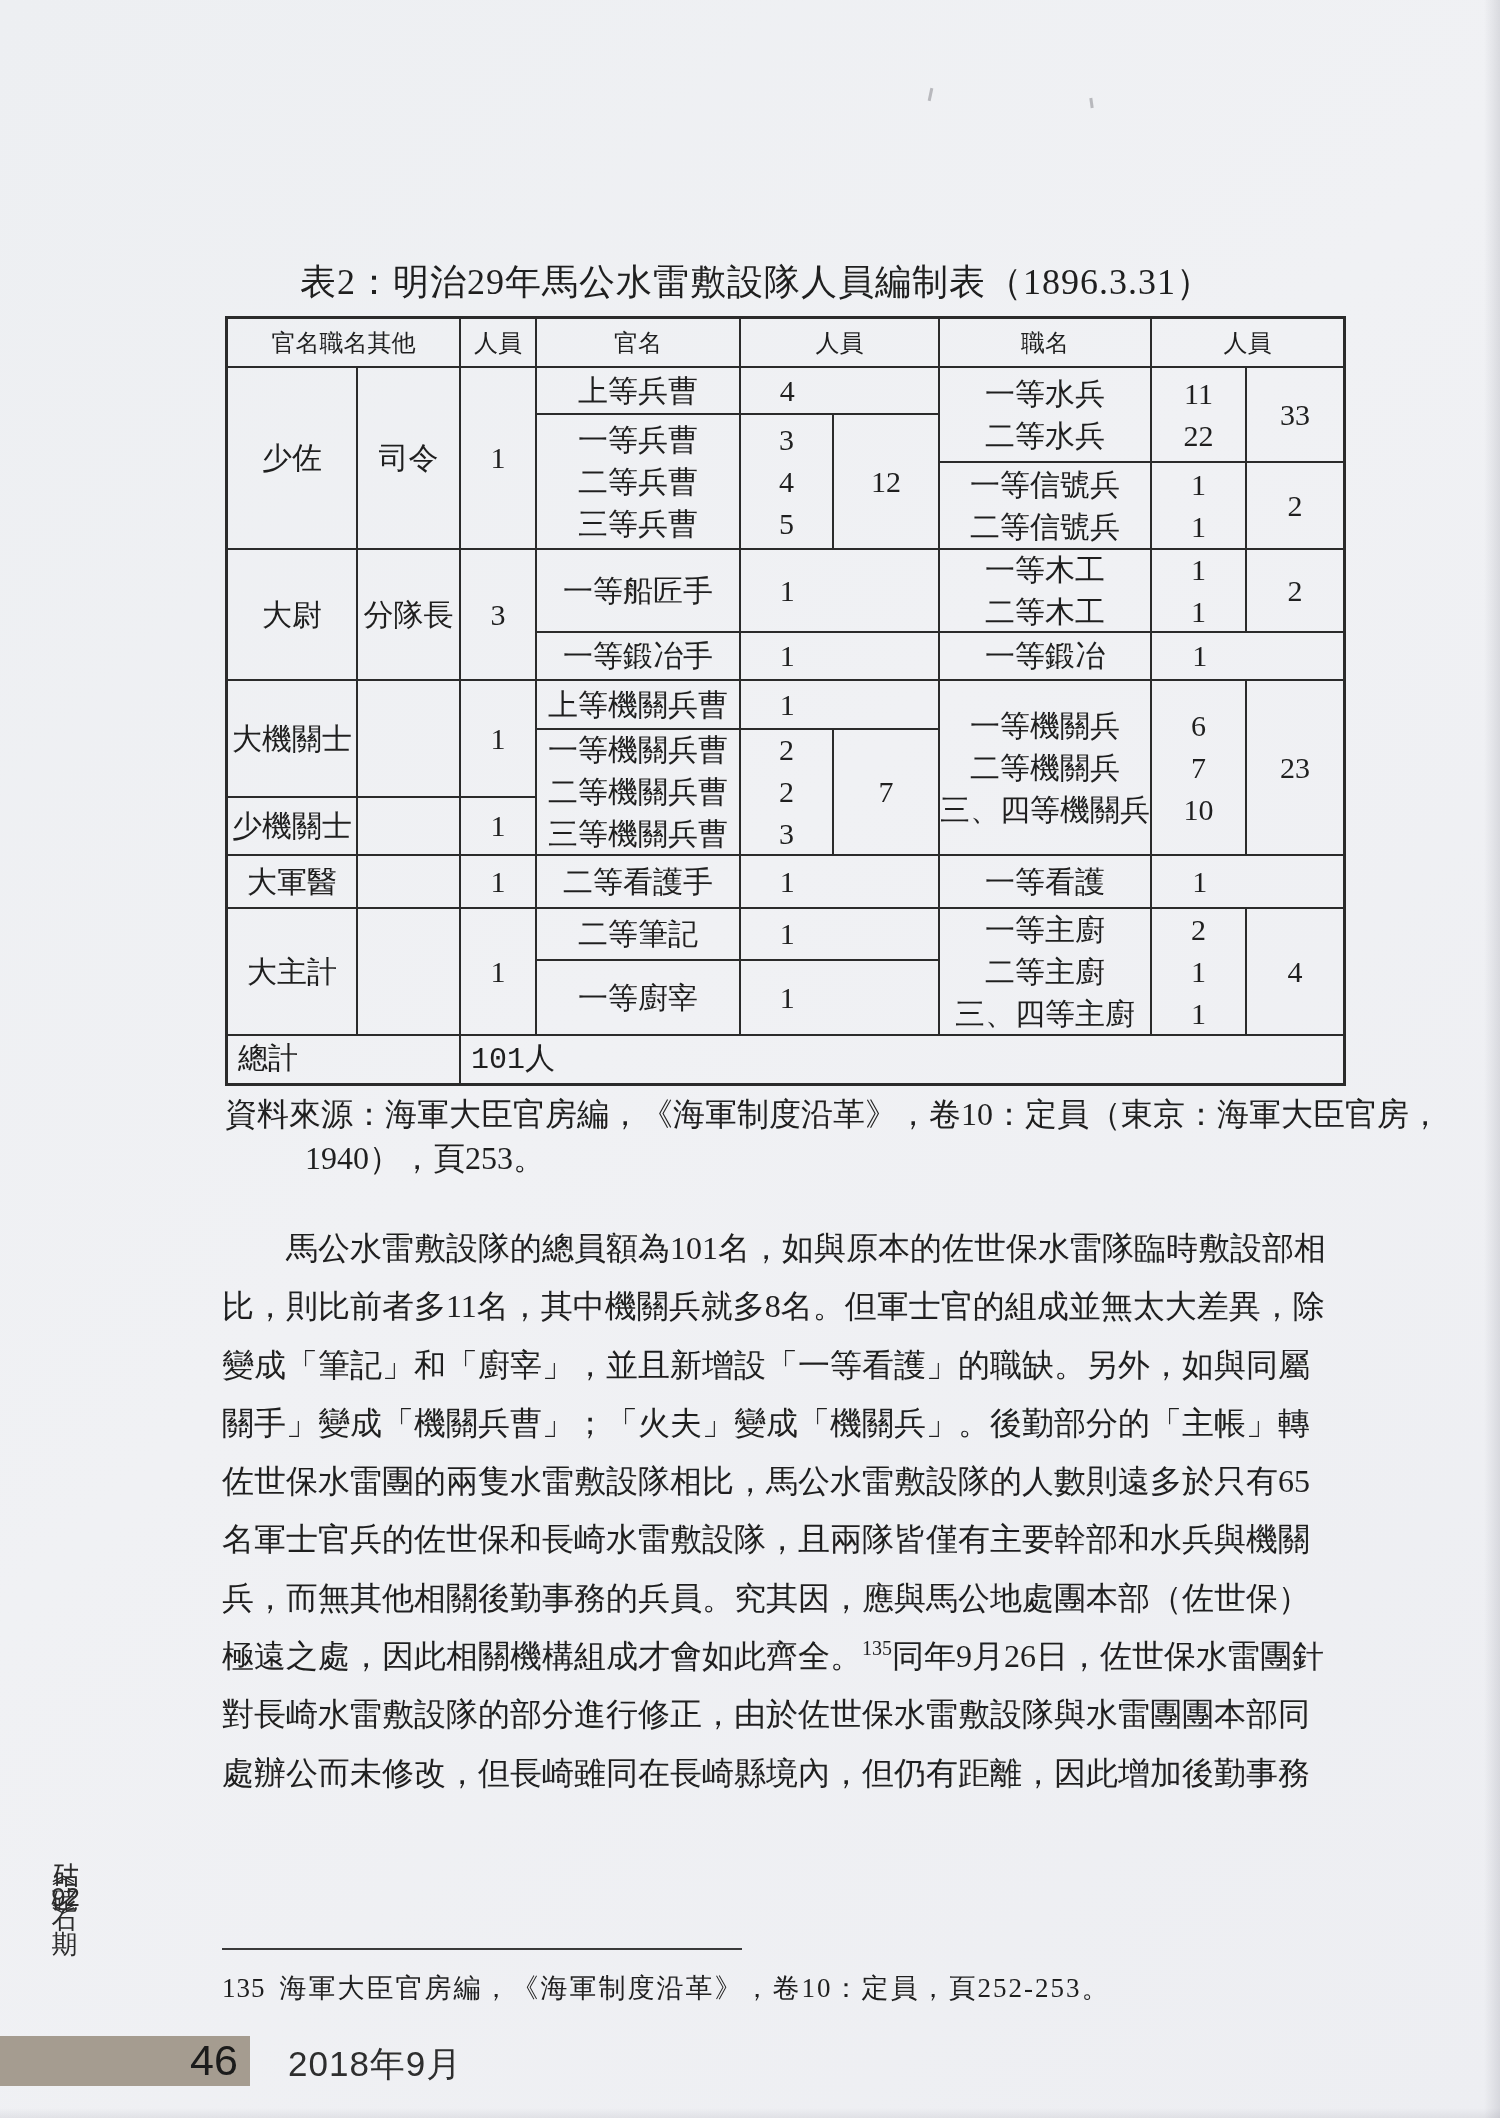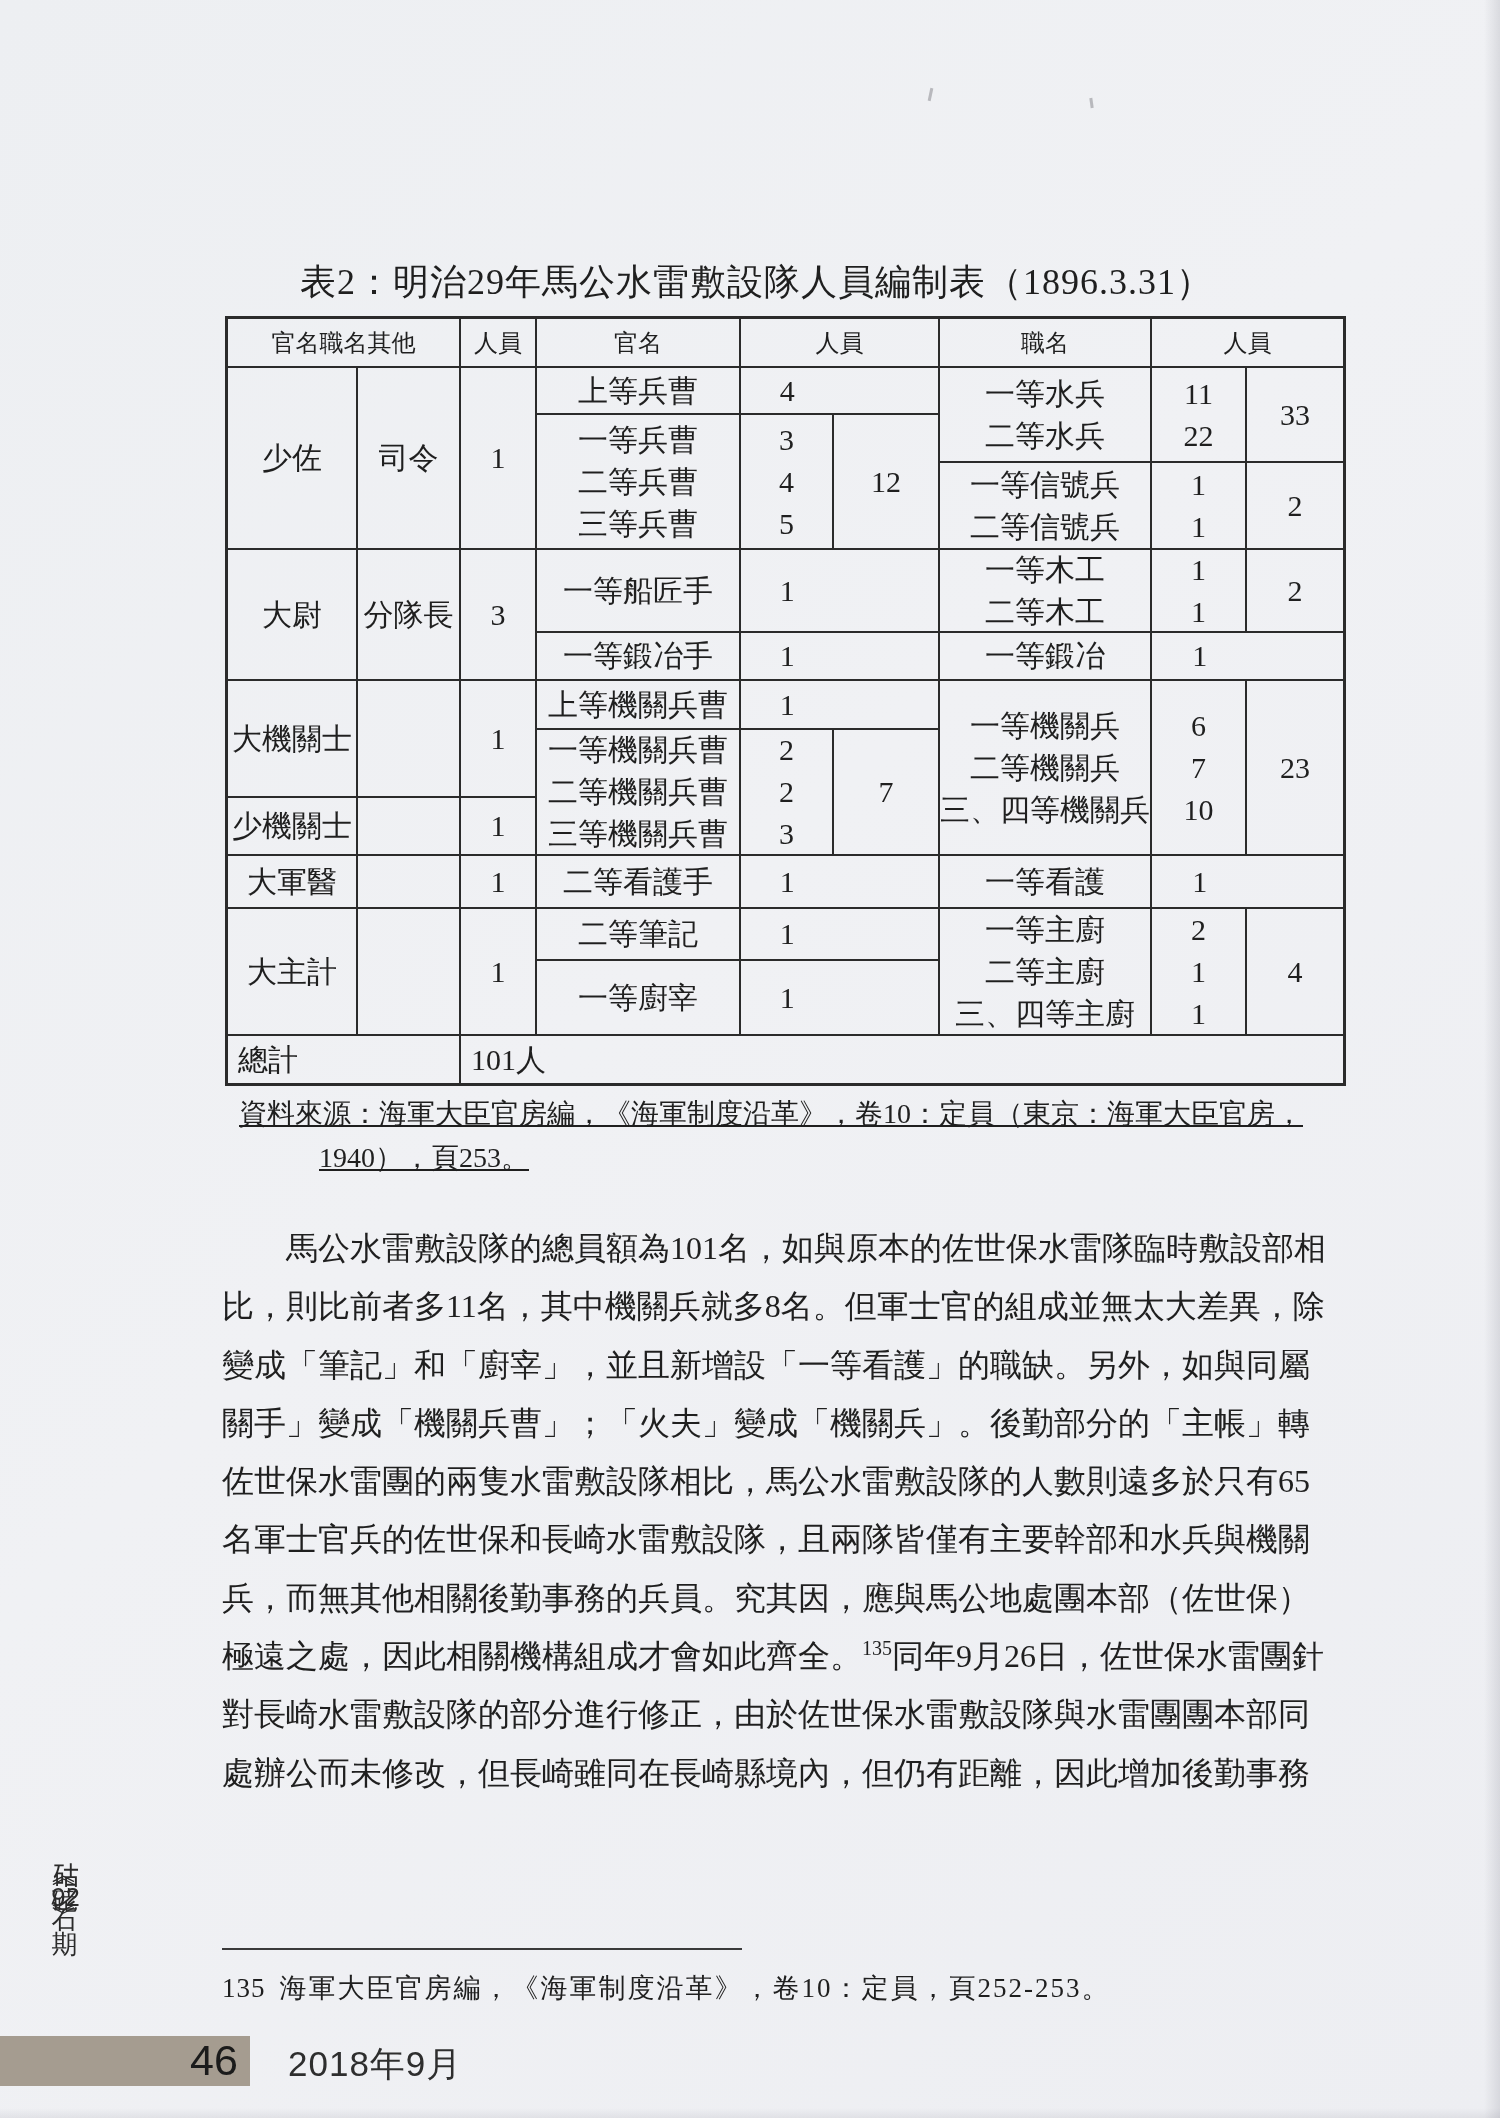--- a/index.html
+++ b/index.html
@@ -28,29 +28,29 @@
     grid-template-columns:130px 103px 76px 204px 93px 106px 212px 95px 96px;
     grid-template-rows:49px 47px 48px 87px 83px 48px 49px 68px 58px 53px 52px 75px 47px;
     border:3px solid var(--border);
   }
   .c{
     border-right:2px solid var(--border); border-bottom:2px solid var(--border);
     display:flex; flex-direction:column; align-items:center; justify-content:center;
     font-size:30px; line-height:42px; white-space:nowrap; overflow:hidden;
   }
   .c.er{border-right:none;}
-  .c.eb{border-bottom:none;}
+  .c.eb{border-bottom:none;font-family:Liberation Mono, monospace;}
   .c.hd{font-size:24px;}
   .c.row-label{justify-content:center;}
   .c.lbl-left{flex-direction:row; justify-content:flex-start; padding-left:10px;}
   .c.span-num{flex-direction:row; justify-content:flex-start;}
   .c.span-num .off47{width:47%; text-align:center;}
   .c.span-num .off50{width:50%; text-align:center;}
 
-  .source{position:absolute;left:239px;top:1092px;font-size:28px;line-height:44px;text-decoration:underline;}
+  .source{position:absolute;left:225px;top:1092px;font-size:32px;line-height:44px;}
   .source .indent2{padding-left:80px;}
 
   .bodytext{position:absolute;left:222px;top:1219px;width:1150px;font-size:32px;line-height:58.3px;}
   .bodytext .line{white-space:nowrap;}
   .bodytext .line.first{padding-left:64px;}
   .bodytext sup{font-size:20px;vertical-align:super;line-height:0;}
 
   .fn-rule{position:absolute;left:222px;top:1948px;width:520px;border-top:2px solid #3a3a3a;}
   .footnote{position:absolute;left:222px;top:1970px;font-size:27px;letter-spacing:2px;white-space:nowrap;}
   .footnote .fn-num{margin-right:14px;letter-spacing:1px;}

